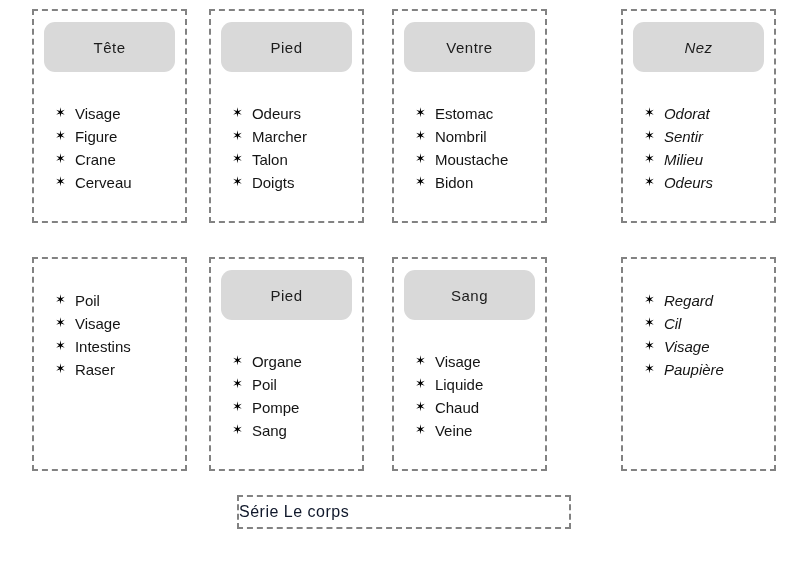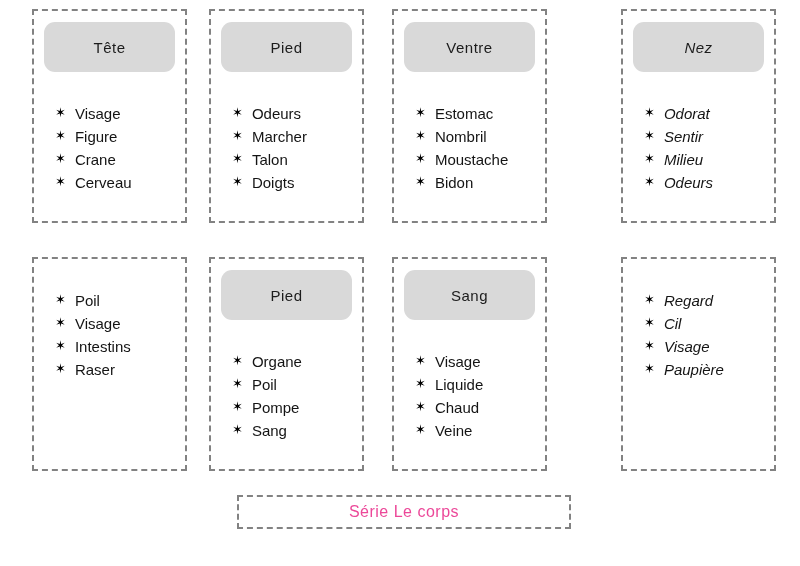--- a/index.html
+++ b/index.html
@@ -67,24 +67,24 @@
     position: absolute;
     left: 237px;
     top: 495px;
     width: 334px;
     height: 34px;
     box-sizing: border-box;
     border: 2px dashed #828282;
     background: #ffffff;
     display: flex;
     align-items: center;
-    justify-content: center;
+    justify-content: flex-start;
     font-size: 16px;
     letter-spacing: 0.5px;
-    color: #ec4899;
+    color: #0f172a;
   }
 </style>
 </head>
 <body>
 
 <div class="card row-1 col-1">
   <div class="card-header">Tête</div>
   <ul class="card-list">
     <li>
         <span class="bullet">✶</span>

